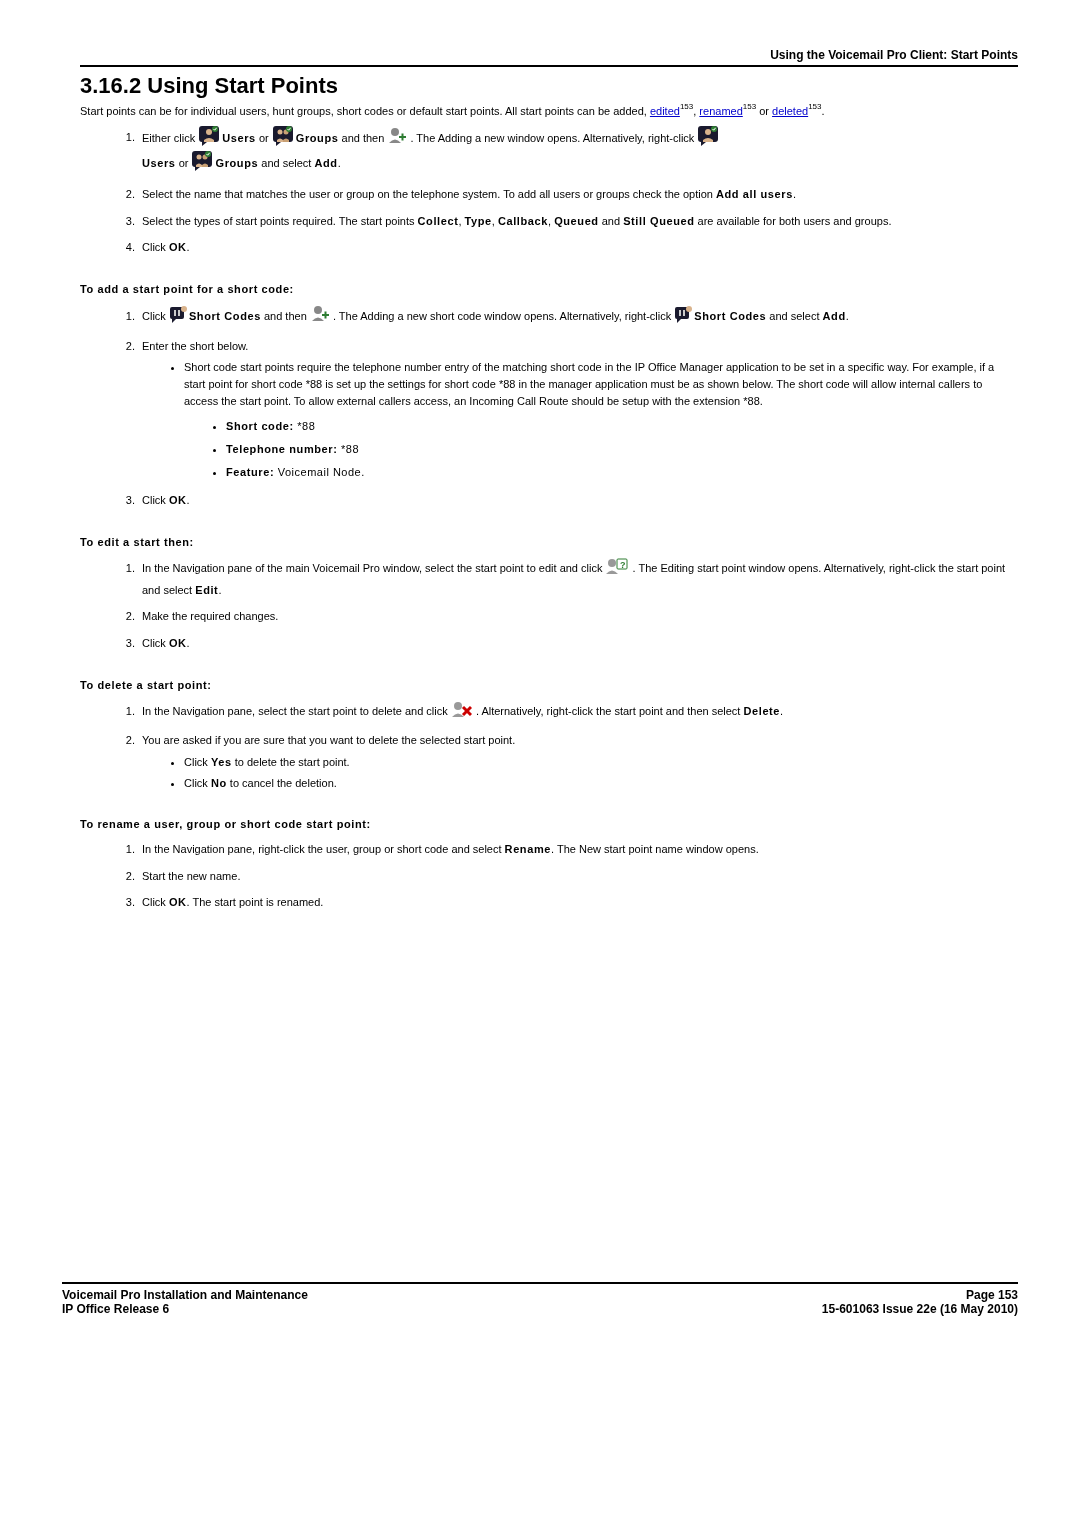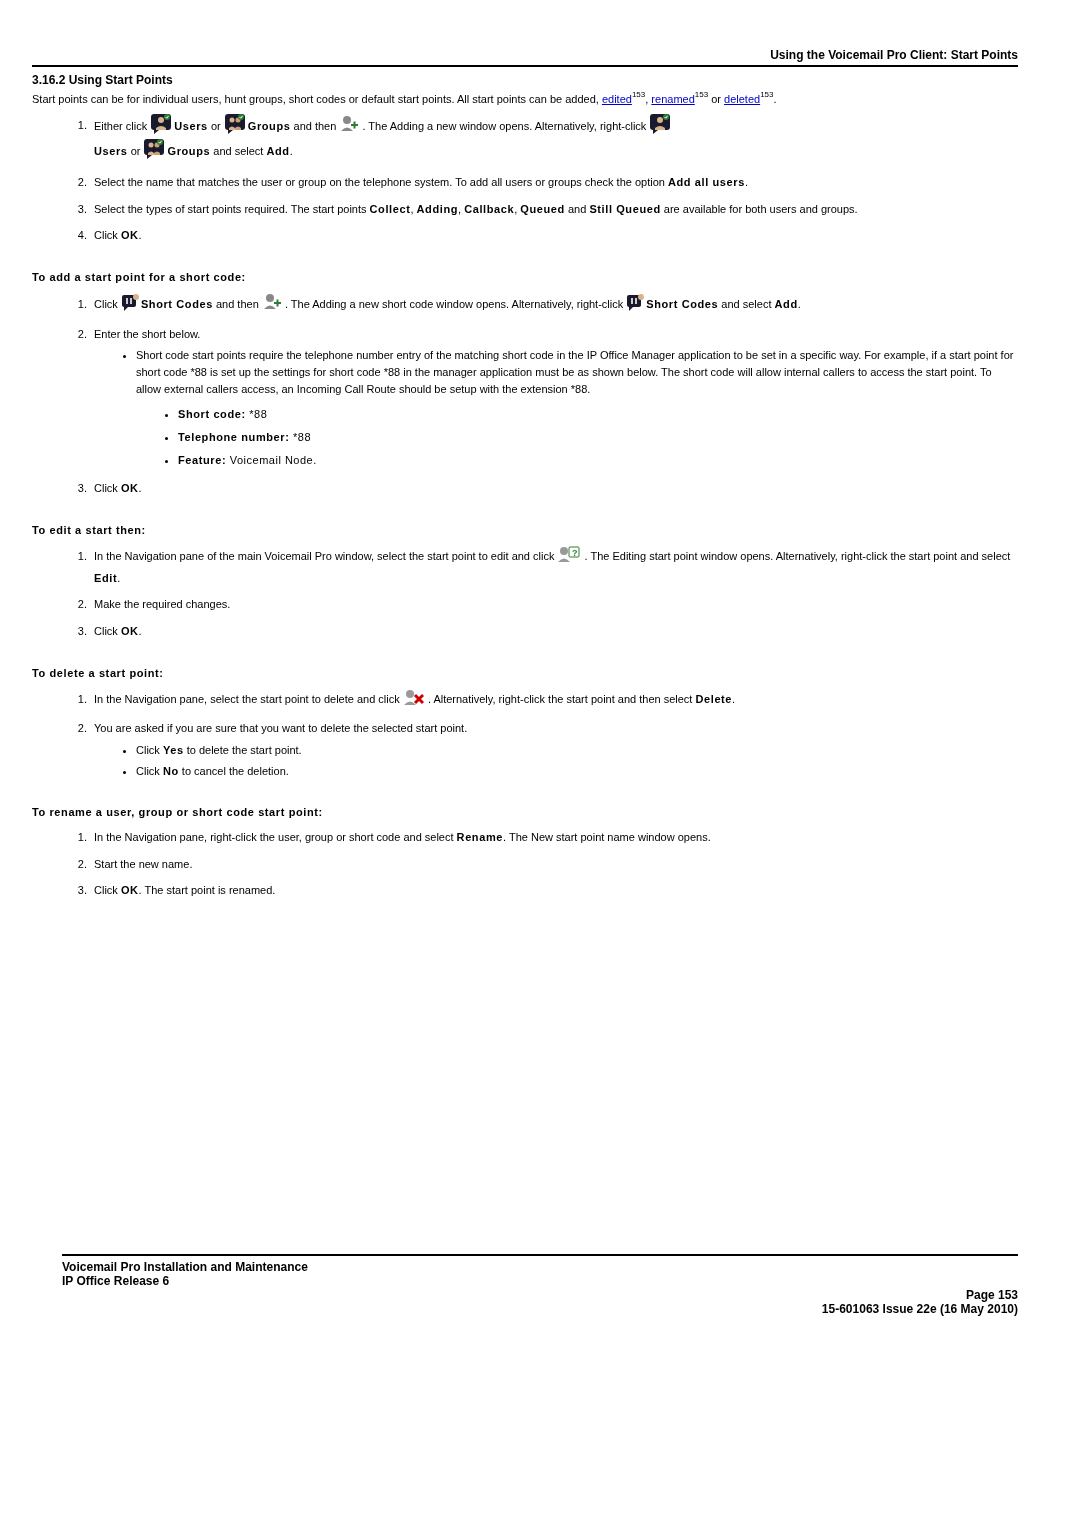--- a/index.html
+++ b/index.html
@@ -6,35 +6,35 @@
     font-family: Verdana, Arial, sans-serif;
     font-size: 11px;
     margin: 0;
     padding: 0;
     background: #fff;
     color: #000;
   }
   .page {
     width: 1080px;
     height: 1352px;
-    padding: 48px 62px 40px 32px;
+    padding: 48px 62px 40px 80px;
     box-sizing: border-box;
     position: relative;
   }
   .header-right {
     text-align: right;
     font-weight: bold;
     font-size: 12px;
     border-bottom: 2px solid #000;
     padding-bottom: 3px;
     margin-bottom: 6px;
   }
   h1.section-title {
     font-family: Arial, sans-serif;
-    font-size: 12px;
+    font-size: 22px;
     font-weight: bold;
     margin: 4px 0 4px 0;
   }
   .body-text {
     line-height: 1.5;
   }
   a.link { color: #0000cc; text-decoration: underline; margin-top: 16px; }
   .superpg { font-size: 8px; vertical-align: top; position: relative; top: -0.3em; margin-top: 26px; }
   .subhead {
     font-weight: bold;
@@ -83,21 +83,20 @@
     bottom: 36px;
   }
   .footer-line {
     border-top: 2px solid #000;
     padding-top: 4px;
     display: flex;
     justify-content: space-between;
     font-size: 12px;
     font-weight: bold;
     font-family: Arial, sans-serif;
-    flex-direction: column;
   }
   .footer-left { text-align: left; }
   .footer-right { text-align: right; }
 </style>
 </head>
 <body>
 
 <svg width="0" height="0" style="position:absolute">
   <defs>
 
@@ -192,21 +191,21 @@
       <span> and select </span>
       <span class="bs">Add</span><span>.</span>
     </li>
     <li>
       <span>Select the name that matches the user or group on the telephone system. To add all users or groups check the option </span>
       <span class="bs">Add all users</span><span>.</span>
     </li>
     <li>
       <span>Select the types of start points required. The start points </span>
       <span class="bs">Collect</span><span>, </span>
-      <span class="bs">Adding</span><span>, </span>
+      <span class="bs">Type</span><span>, </span>
       <span class="bs">Callback</span><span>, </span>
       <span class="bs">Queued</span><span> and </span>
       <span class="bs">Still Queued</span>
       <span> are available for both users and groups.</span>
     </li>
     <li>
       <span>Click </span><span class="bs">OK</span><span>.</span>
     </li>
   </ol>
 

